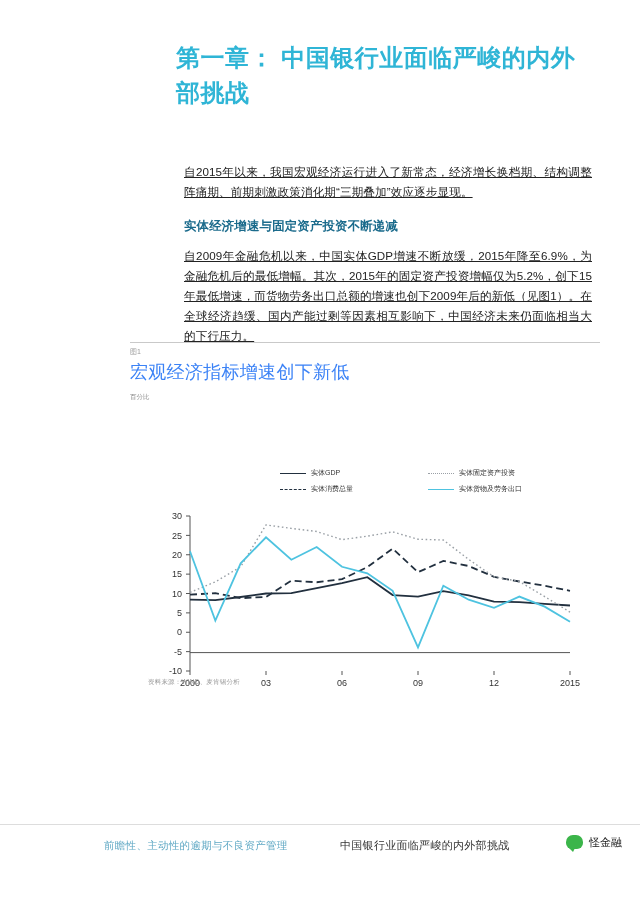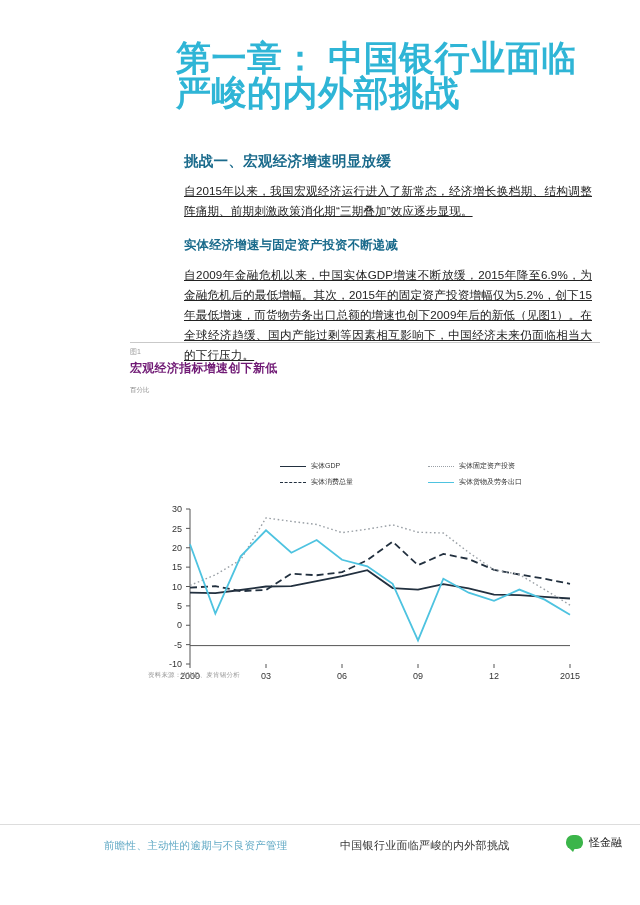--- a/index.html
+++ b/index.html
@@ -21,21 +21,21 @@
     width: 640px;
     height: 905px;
   }
 
   
   .chapter-title {
     position: absolute;
     left: 176px;
     top: 40px;
     width: 420px;
-    font-size: 35px;
+    font-size: 24px;
     line-height: 35px;
     font-weight: bold;
     color: #2fb5d6;
     letter-spacing: 0.5px;
   }
 
   
   .content {
     position: absolute;
     left: 184px;
@@ -77,23 +77,23 @@
     border-top: 1px solid #c9c9c9;
     width: 470px;
     margin: 0 0 4px 0;
   }
   .exhibit-num {
     font-size: 7px;
     color: #9a9a9a;
     margin: 0 0 3px 0;
   }
   .exhibit-title {
-    font-size: 12px;
-    font-weight: bold;
-    color: #701a75;
+    font-size: 18px;
+    font-weight: normal;
+    color: #3b82f6;
     margin: 0 0 9px 0;
     letter-spacing: 0.3px;
   }
   .exhibit-sub {
     font-size: 9px;
     color: #3aa6c4;
     font-weight: bold;
     margin: 0 0 2px 0;
     letter-spacing: 0.1px;
   }
@@ -203,21 +203,20 @@
   }
 </style>
 </head>
 <body>
 
 <div class="page">
 
   <div class="chapter-title">第一章： 中国银行业面临严峻的内外部挑战</div>
 
   <div class="content">
-    <div class="h-challenge">挑战一、宏观经济增速明显放缓</div>
     <p class="para">自2015年以来，我国宏观经济运行进入了新常态，经济增长换档期、结构调整阵痛期、前期刺激政策消化期“三期叠加”效应逐步显现。</p>
     <div class="h-sub">实体经济增速与固定资产投资不断递减</div>
     <p class="para">自2009年金融危机以来，中国实体GDP增速不断放缓，2015年降至6.9%，为金融危机后的最低增幅。其次，2015年的固定资产投资增幅仅为5.2%，创下15年最低增速，而货物劳务出口总额的增速也创下2009年后的新低（见图1）。在全球经济趋缓、国内产能过剩等因素相互影响下，中国经济未来仍面临相当大的下行压力。</p>
   </div>
 
   <div class="exhibit">
     <div class="exhibit-rule"></div>
     <div class="exhibit-num">图1</div>
     <div class="exhibit-title">宏观经济指标增速创下新低</div>
     <div class="exhibit-unit">百分比</div>

